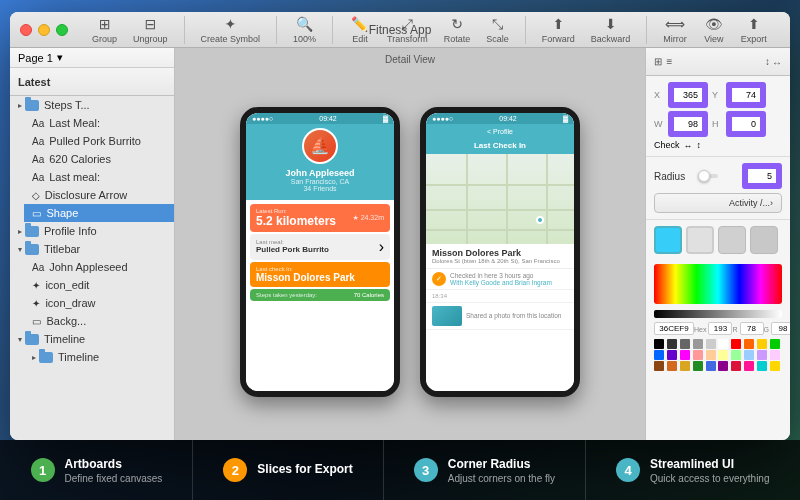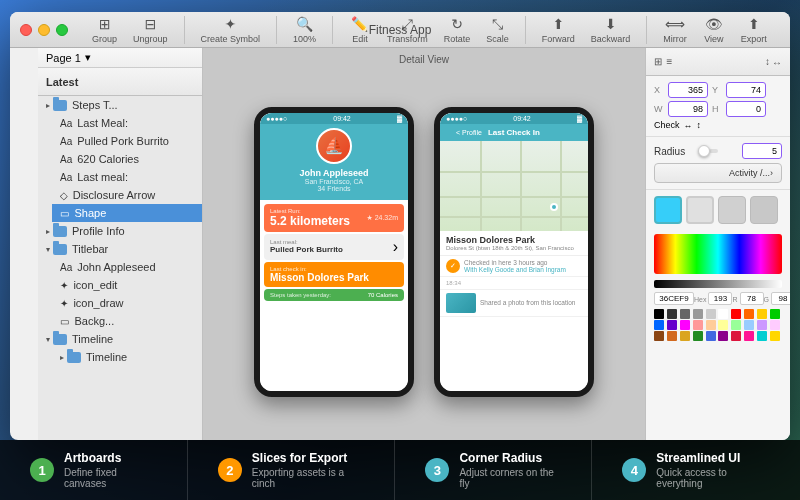--- a/index.html
+++ b/index.html
@@ -95,21 +95,20 @@
       align-items: center;
       justify-content: center;
       font-size: 14px;
       margin-bottom: 1px;
     }
 
     
     .main-content {
       display: flex;
       height: calc(100% - 36px);
-      margin-left: 28px;
     }
 
     
     .left-panel {
       width: 165px;
       background: #e8e8e8;
       border-right: 1px solid #c0c0c0;
       display: flex;
       flex-direction: column;
       overflow: hidden;
@@ -296,24 +295,25 @@
     }
     .steps-label { font-size: 6px; color: rgba(255,255,255,0.8); }
     .steps-value { font-size: 6px; color: white; }
 
     
     .checkin-screen {
       background: white;
     }
     .checkin-header {
       background: #4ab5c4;
-      padding: 4px 16px;
+      padding: 4px 8px;
       display: flex;
       align-items: center;
       gap: 6px;
+      flex-direction: column;
     }
     .back-btn { color: white; font-size: 7px; }
     .checkin-title { color: white; font-size: 8px; font-weight: 700; }
 
     .map-area {
       width: 100%;
       height: 90px;
       background: linear-gradient(180deg, #e8f0e8 0%, #d4e8c8 100%);
       position: relative;
       overflow: hidden;
@@ -569,21 +569,21 @@
     }
 
     
     .dim-row {
       display: flex;
       gap: 4px;
       margin-bottom: 3px;
     }
     .dim-input {
       background: white;
-      border: 1px solid #8b5cf6;
+      border: 6px solid #8b5cf6;
       border-radius: 3px;
       padding: 2px 4px;
       font-size: 9px;
       width: 40px;
       text-align: right;
     }
     .dim-label {
       font-size: 9px;
       color: #888;
       align-self: center;
@@ -962,21 +962,20 @@
     <div class="feature-num" style="background:#4caf50;">1</div>
     <div class="feature-text">
       <div class="feature-title">Artboards</div>
       <div class="feature-desc">Define fixed canvases</div>
     </div>
   </div>
   <div class="feature-item">
     <div class="feature-num" style="background:#ff9800;">2</div>
     <div class="feature-text">
       <div class="feature-title">Slices for Export</div>
-      <div class="feature-desc">Exporting assets is a cinch</div>
     </div>
   </div>
   <div class="feature-item">
     <div class="feature-num" style="background:#4ab5c4;">3</div>
     <div class="feature-text">
       <div class="feature-title">Corner Radius</div>
       <div class="feature-desc">Adjust corners on the fly</div>
     </div>
   </div>
   <div class="feature-item">

